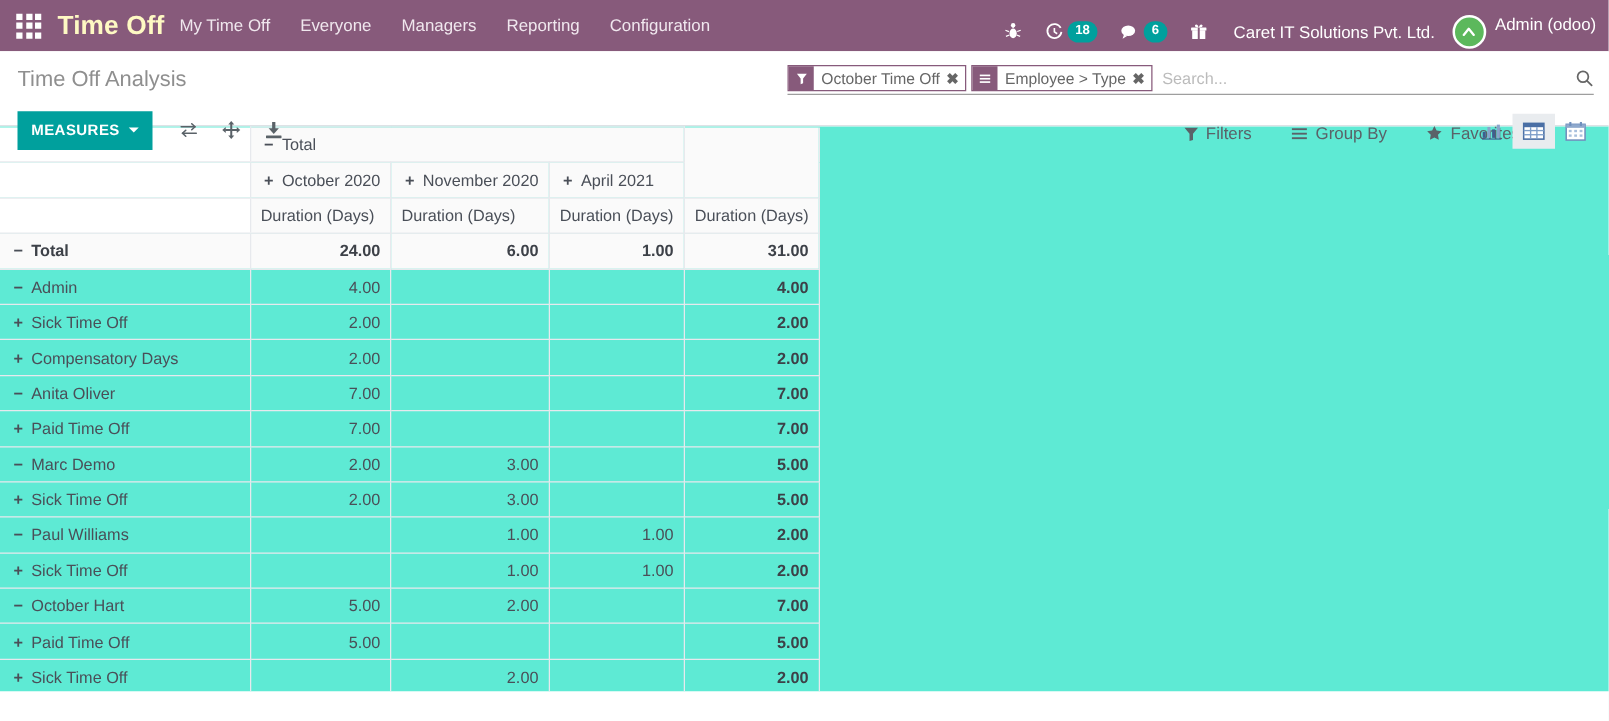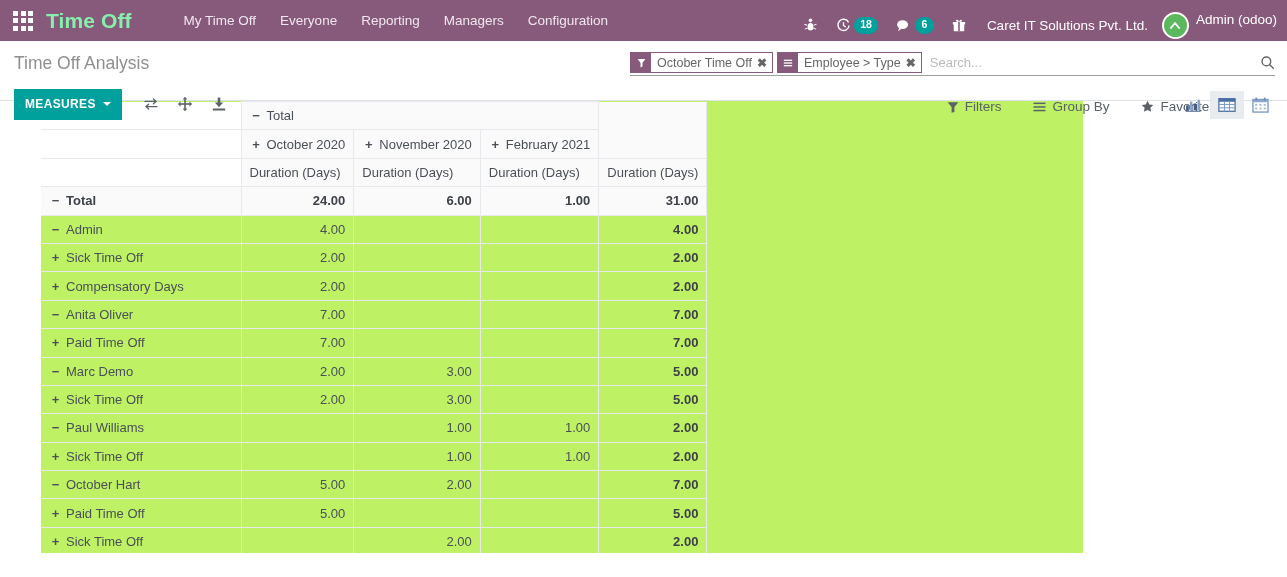--- a/index.html
+++ b/index.html
@@ -21,22 +21,22 @@
     display: flex; align-items: center; justify-content: center;
     cursor: pointer;
   }
   .apps-grid {
     display: grid; grid-template-columns: repeat(3, 5px);
     grid-template-rows: repeat(3, 5px); gap: 2.5px;
   }
   .apps-grid i { display: block; width: 5px; height: 5px; background: #fff; }
 
   .brand {
-    font-size: 21px; font-weight: bold; color: #86efac;
-    letter-spacing: .1px; margin-right: 40px; cursor: pointer;
+    font-size: 21px; font-weight: bold; color: #fef9c3;
+    letter-spacing: .1px; cursor: pointer;
     white-space: nowrap;
   }
   .menu-list { display: flex; align-items: center; gap: 0; }
   .menu-item {
     font-size: 13.5px; color: #f0e7ee; padding: 11px 12px;
     cursor: pointer; white-space: nowrap;
   }
 
   .nav-right {
     position: absolute; right: 0; top: 0; height: 51px;
@@ -153,21 +153,21 @@
     position: absolute; right: 10px; top: 50px;
     display: flex; align-items: center;
   }
   .view-btn {
     padding: 6px 8px; cursor: pointer;
     display: flex; align-items: center; justify-content: center;
   }
   .view-btn.active { background: #e9ecef; }
 
   
-  .pivot-wrap { width: 1042px; height: 452px; overflow: hidden; background: #bef264; margin-left: 41px; }
+  .pivot-wrap { width: 1287px; height: 452px; overflow: hidden; background: #5eead4; }
   table.pivot { border-collapse: collapse; table-layout: fixed; }
   table.pivot th, table.pivot td {
     border: 1px solid #e7e9ed;
     font-size: 13px; color: #4a4f58; font-weight: normal;
     height: 28.4px; padding: 0 8px; vertical-align: middle;
   }
   .col-head-blank { width: 200px; border-left: none !important; }
   th.hdr-total-span {
     text-align: left; background: #fafafa;
   }
@@ -210,22 +210,22 @@
         <i></i>
         <i></i>
         <i></i>
         <i></i>
     </span>
   </div>
   <div class="brand">Time Off</div>
   <div class="menu-list">
     <div class="menu-item">My Time Off</div>
     <div class="menu-item">Everyone</div>
+    <div class="menu-item">Managers</div>
     <div class="menu-item">Reporting</div>
-    <div class="menu-item">Managers</div>
     <div class="menu-item">Configuration</div>
   </div>
 
   <div class="nav-right">
     <div class="sys-icon">
       <svg width="15" height="15" viewBox="0 0 16 16" fill="#fff">
         <ellipse cx="8" cy="9.3" rx="3.1" ry="4.1"></ellipse>
         <rect x="7.4" y="1.6" width="1.2" height="3"></rect>
         <circle cx="8" cy="2.4" r="1.9"></circle>
         <rect x="1.6" y="6.2" width="3.2" height="1" transform="rotate(20 1.6 6.2)"></rect>
@@ -419,21 +419,21 @@
       </tr>
       <tr>
         <th class="col-head-blank" style="border-left:none;border-right:none;background:#fff;"></th>
         <th class="hdr-period">
           <span class="exp-ico">+</span><span>October 2020</span>
         </th>
         <th class="hdr-period">
           <span class="exp-ico">+</span><span>November 2020</span>
         </th>
         <th class="hdr-period">
-          <span class="exp-ico">+</span><span>February 2021</span>
+          <span class="exp-ico">+</span><span>April 2021</span>
         </th>
       </tr>
       <tr>
         <th class="col-head-blank" style="border-left:none;border-right:none;background:#fff;"></th>
         <th class="hdr-measure">Duration (Days)</th>
         <th class="hdr-measure">Duration (Days)</th>
         <th class="hdr-measure">Duration (Days)</th>
         <th class="hdr-measure">Duration (Days)</th>
       </tr>
     </thead>

